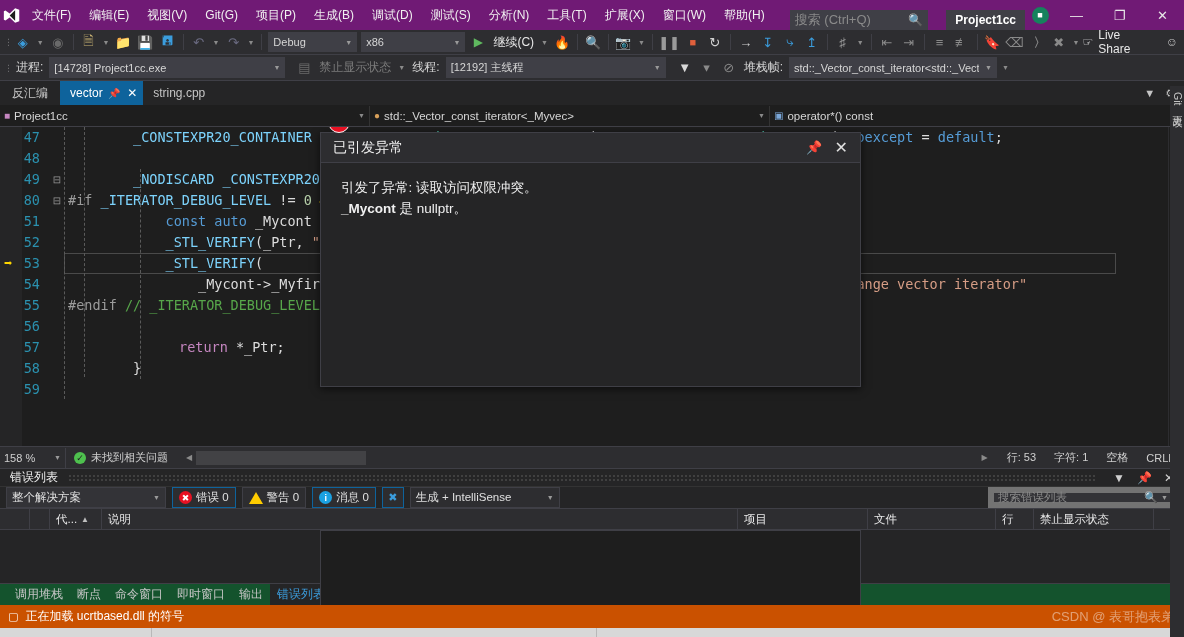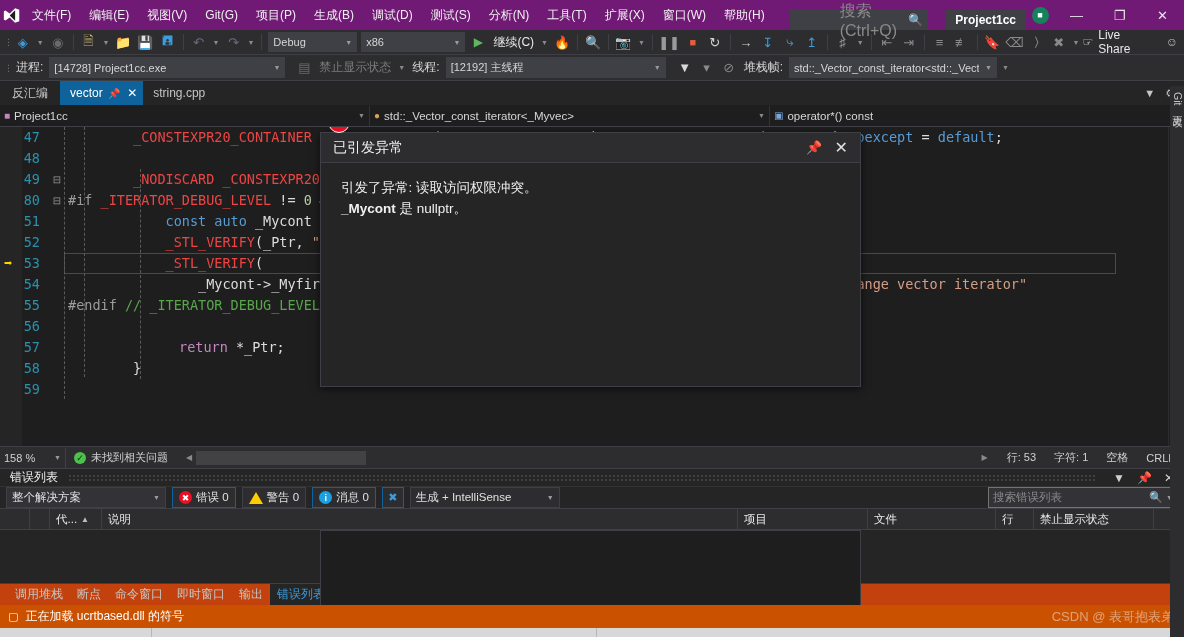--- a/index.html
+++ b/index.html
@@ -33,21 +33,21 @@
     padding: 0 9px; height: 30px;
     display: flex; align-items: center; white-space: nowrap;
   }
   .search-box {
     margin-left: 16px;
     width: 200px; height: 20px;
     background: #3f3f46; border: 1px solid #3f3f46;
     display: flex; align-items: center;
     padding: 0 4px;
   }
-  .search-box .ph { color: #8a8a8a; font-size: 16px; flex: 1; margin-left: 45px; }
+  .search-box .ph { color: #8a8a8a; font-size: 13px; flex: 1; }
   .search-box .ic { color: #c8c8c8; font-size: 12px; }
   .proj-chip {
     margin-left: 18px;
     background: #3f3f46; color: #ffffff;
     font-size: 12px; font-weight: bold;
     padding: 3px 9px;
   }
   .titlebar-right {
     margin-left: auto; display: flex; align-items: center; height: 30px;
   }
@@ -169,21 +169,21 @@
     font-family:"Liberation Sans",sans-serif;
   }
   .codetext { padding-left: 4px; }
   .cur-arrow {
     position:absolute; left:4px; color:#ffd700; font-size:14px; line-height:21px;
   }
   
   .c-def   { color: #dcdcdc; }
   .c-kw    { color: #569cd6; }
   .c-pre   { color: #9b9b9b; }
-  .c-macro { color: #ef4444; }
+  .c-macro { color: #7dd3fc; }
   .c-str   { color: #d69d85; }
   .c-cmt   { color: #57a64a; }
   .c-type  { color: #4ec9b0; }
   .c-num   { color: #b5cea8; }
   .c-purple{ color: #c586c0; margin-left: 46px; }
 
   .cur-line-box {
     position:absolute; left:64px; right:52px; height:21px;
     border:1px solid #4a4a4a; pointer-events:none;
   }
@@ -282,38 +282,38 @@
   .icn-info { width:13px;height:13px;border-radius:50%;background:#1ba1e2;color:#fff;
               display:flex;align-items:center;justify-content:center;font-size:9px;font-weight:bold;}
   .el-filter-btn { width:22px;height:21px;border:1px solid #0e639c;background:#2d2d30;
                    display:flex;align-items:center;justify-content:center;color:#3b9ddd;font-size:11px;}
   .el-build {
     width: 150px; height: 21px; background: #2d2d30; border: 1px solid #3f3f46;
     color: #e0e0e0; font-size: 11.5px; display:flex; align-items:center; padding:0 5px;
   }
   .el-build .dd { margin-left:auto; color:#9a9a9a; font-size:7px;}
   .el-search {
-    margin-left:auto; width: 190px; height: 21px; background: #333337; border:1px solid #737373;
+    margin-left:auto; width: 190px; height: 21px; background: #333337; border:6px solid #737373;
     display:flex;align-items:center; padding:0 4px;
   }
   .el-search .ph { color:#8a8a8a; font-size:11.5px; flex:1;}
   .el-search .ic { color:#d0d0d0; font-size:11px;}
   .el-head {
     height: 22px; display:flex; align-items:center;
     background:#2d2d30; border-top:1px solid #3f3f46; border-bottom:1px solid #3f3f46;
     color:#e8e8e8; font-size:11.5px;
   }
   .el-head .cell { padding:0 6px; border-right:1px solid #3f3f46; height:22px;
                    display:flex; align-items:center; white-space:nowrap; }
   .el-body { background:#252526; position:relative; }
   .el-inner { position:absolute; background:#1e1e1e; border:1px solid #3f3f46; }
 
   
   .bottom-tabs {
-    height: 22px; background: #c2410c;
+    height: 22px; background: #14532d;
     display:flex; align-items:center; flex:0 0 22px;
     padding-left: 8px; border-top:1px solid #3f3f46;
   }
   .btab { padding: 0 7px; height:22px; display:flex;align-items:center;
           color:#c5c5c5; font-size:12px; }
   .btab.active { background:#252526; color:#3b9ddd; }
 
   
   .statusbar {
     height: 23px; background: #ca5100;

